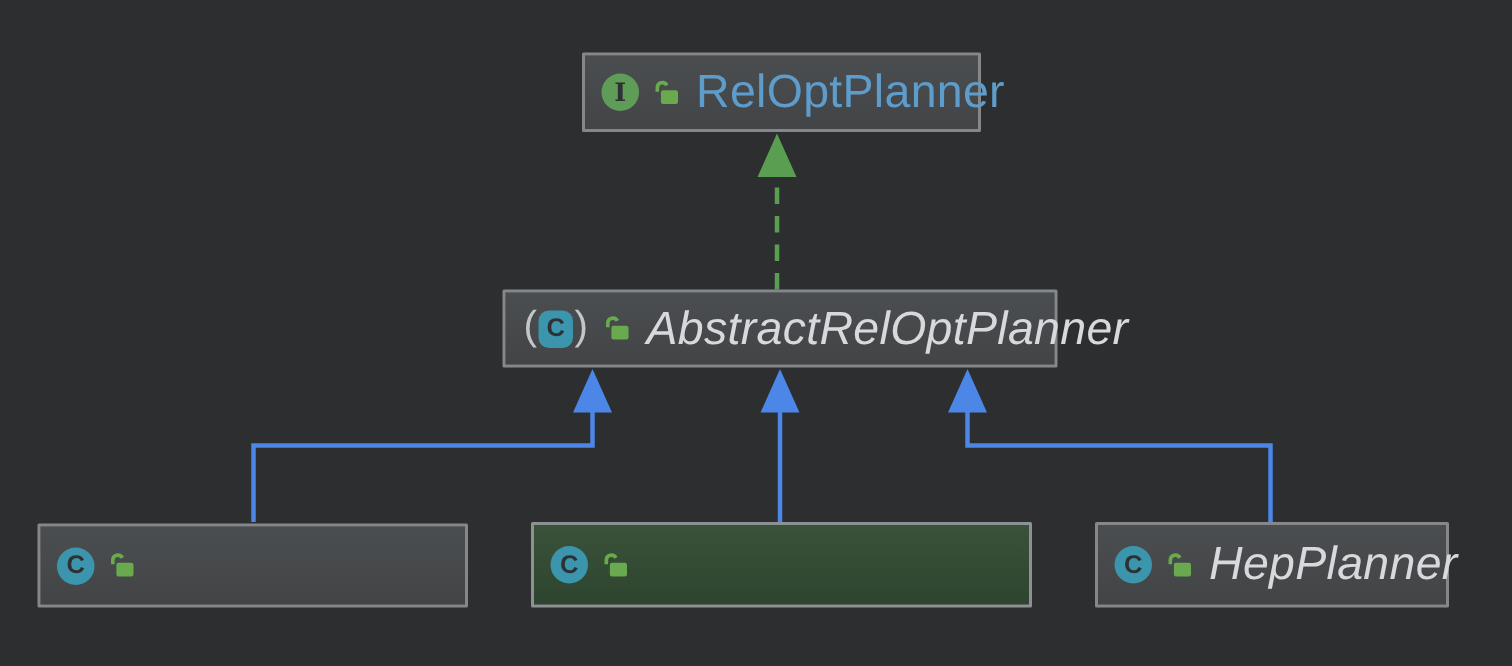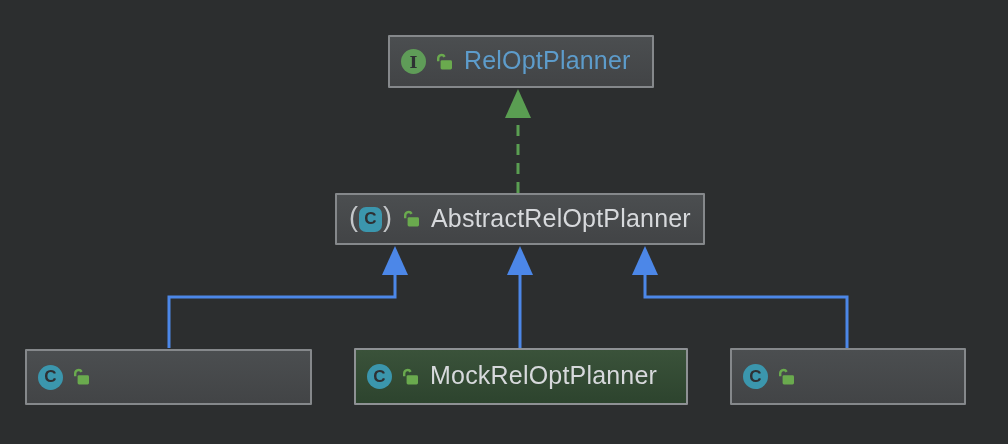--- a/index.html
+++ b/index.html
@@ -21,28 +21,28 @@
     padding:0 12px 0 11px;
     gap:9px;
     border-radius:1px;
     cursor:default;
   }
   .node.green{
     background:linear-gradient(#3a523a,#2d442e);
     border-color:#8e9194;
   }
   .node .label{
-    font-size:25px;
+    font-size:31px;
     letter-spacing:0.2px;
     white-space:nowrap;
     line-height:1;
     padding-bottom:2px;
   }
   .label.blue{color:#5d9ccb;}
-  .label.light{color:#d7d9dc;}
+  .label.light{color:#d7d9dc;font-style:italic;}
   .circle-icon{
     width:25px;height:25px;border-radius:50%;
     display:flex;align-items:center;justify-content:center;
     font-size:17px;font-weight:bold;color:#2e3033;
     flex:0 0 auto;
   }
   .circle-icon.iface{background:#5f9c58;font-family:"DejaVu Serif",serif;font-weight:bold;}
   .circle-icon.cls{background:#3b96ad;}
   .abstract-wrap{display:flex;align-items:center;flex:0 0 auto;}
   .paren{
@@ -109,24 +109,24 @@
       <rect x="5.6" y="8.2" width="11.4" height="9.2" rx="1.4" fill="#6aaa4e"></rect>
     </svg>
   </div>
 
   <div class="node green" style="left:354px;top:348px;width:334px;height:57px;">
     <span class="circle-icon cls">C</span>
     <svg class="lock-icon" viewBox="0 0 20 20">
       <path d="M3.2,9.2 V6.4 A3.4,3.4 0 0 1 9.6,4.9" fill="none" stroke="#6aaa4e" stroke-width="2.4"></path>
       <rect x="5.6" y="8.2" width="11.4" height="9.2" rx="1.4" fill="#6aaa4e"></rect>
     </svg>
-    <span class="label light">MockRelOptPlanner</span>
   </div>
 
   <div class="node" style="left:730px;top:348px;width:236px;height:57px;">
     <span class="circle-icon cls">C</span>
     <svg class="lock-icon" viewBox="0 0 20 20">
       <path d="M3.2,9.2 V6.4 A3.4,3.4 0 0 1 9.6,4.9" fill="none" stroke="#6aaa4e" stroke-width="2.4"></path>
       <rect x="5.6" y="8.2" width="11.4" height="9.2" rx="1.4" fill="#6aaa4e"></rect>
     </svg>
+    <span class="label light">HepPlanner</span>
   </div>
 
 </div>
 
 </body></html>

